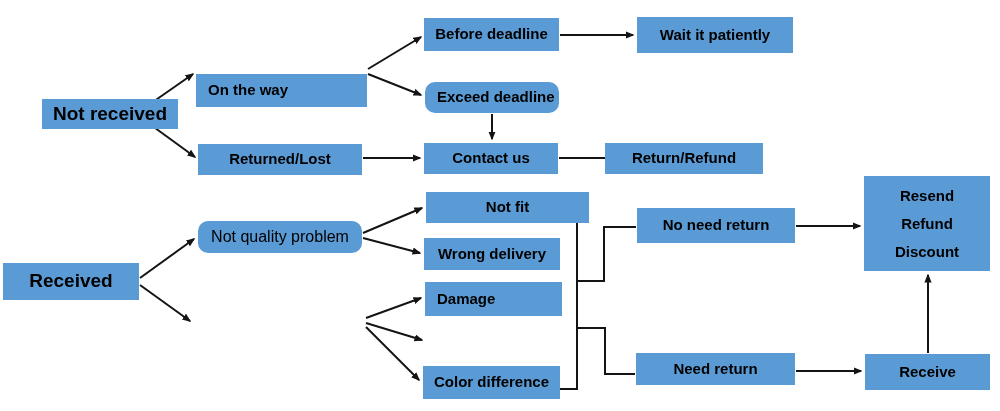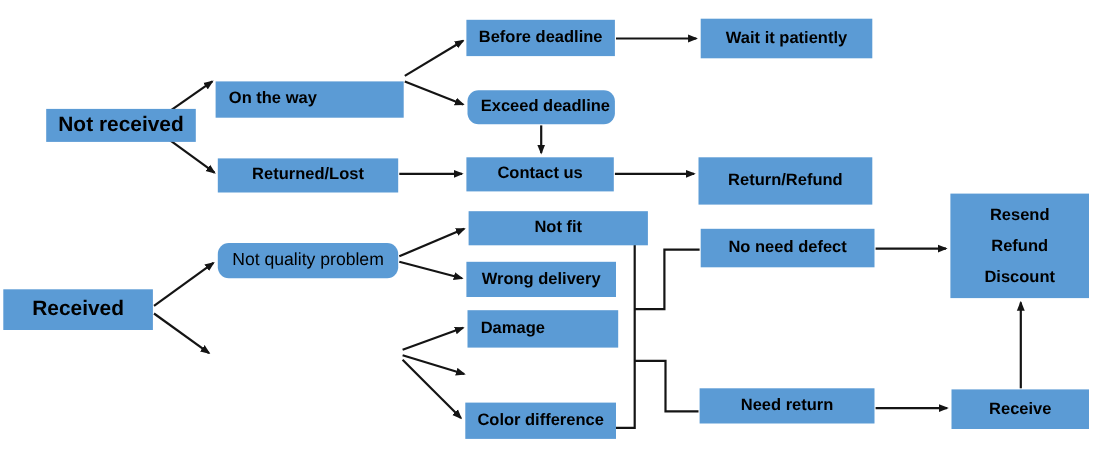--- a/index.html
+++ b/index.html
@@ -50,21 +50,21 @@
   #n-before-deadline   { left: 424px; top: 18px;  width: 135px; height: 33px; }
   #n-exceed-deadline   { left: 425px; top: 82px;  width: 134px; height: 31px; border-radius: 10px; }
   #n-contact-us        { left: 424px; top: 143px; width: 134px; height: 31px; }
   #n-not-fit           { left: 426px; top: 192px; width: 163px; height: 31px; }
   #n-wrong-delivery    { left: 424px; top: 238px; width: 136px; height: 32px; }
   #n-damage            { left: 425px; top: 282px; width: 137px; height: 34px; }
   #n-quality-defect    { left: 426px; top: 324px; width: 133px; height: 33px; }
   #n-color-difference  { left: 423px; top: 366px; width: 137px; height: 33px; }
   
   #n-wait-it-patiently { left: 637px; top: 17px;  width: 156px; height: 36px; }
-  #n-return-refund     { left: 635px; top: 143px; width: 158px; height: 43px; }
+  #n-return-refund     { left: 605px; top: 143px; width: 158px; height: 31px; }
   #n-no-need-return    { left: 637px; top: 208px; width: 158px; height: 35px; }
   #n-need-return       { left: 636px; top: 353px; width: 159px; height: 32px; }
   
   #n-resend-refund-discount {
     left: 864px; top: 176px; width: 126px; height: 95px;
     flex-direction: column;
     justify-content: space-between;
     padding: 12px 0 11px 0;
   }
   #n-receive           { left: 865px; top: 354px; width: 125px; height: 36px; }
@@ -159,21 +159,21 @@
     <span>Color difference</span>
   </div>
 
   <div class="node" id="n-wait-it-patiently">
     <span>Wait it patiently</span>
   </div>
   <div class="node" id="n-return-refund">
     <span>Return/Refund</span>
   </div>
   <div class="node" id="n-no-need-return">
-    <span>No need defect</span>
+    <span>No need return</span>
   </div>
   <div class="node" id="n-need-return">
     <span>Need return</span>
   </div>
 
   <div class="node" id="n-resend-refund-discount">
     <span>Resend</span>
     <span>Refund</span>
     <span>Discount</span>
   </div>

